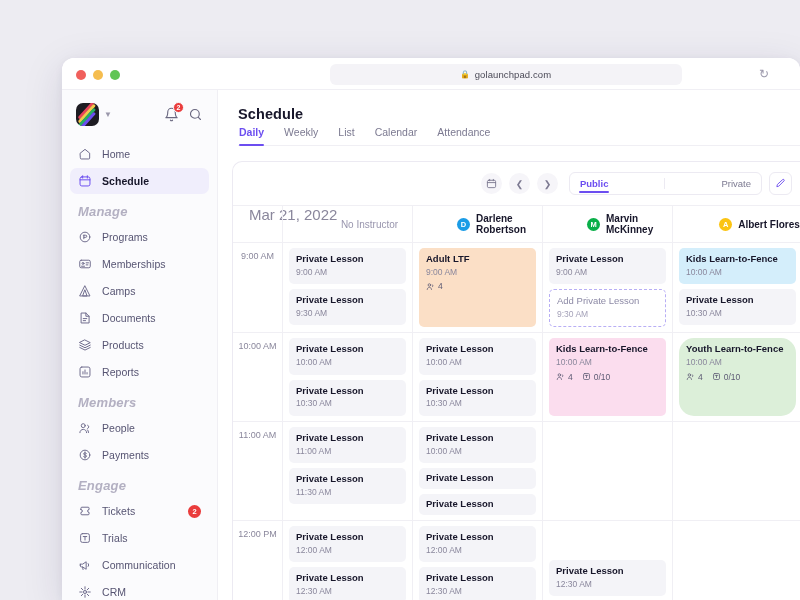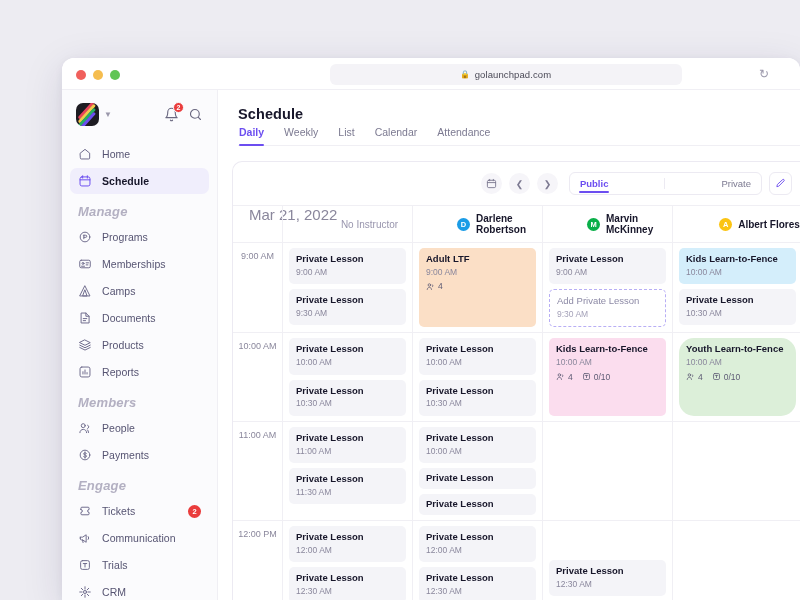--- a/index.html
+++ b/index.html
@@ -368,34 +368,34 @@
               <svg class="ico-svg" viewBox="0 0 24 24" width="14" height="14" fill="none" stroke="currentColor" stroke-width="1.7" stroke-linecap="round" stroke-linejoin="round">
                 <path d="M5 9.5V7.2A1.7 1.7 0 0 1 6.7 5.5h10.6A1.7 1.7 0 0 1 19 7.2v2.3a2.5 2.5 0 0 0 0 5v2.3a1.7 1.7 0 0 1-1.7 1.7H6.7A1.7 1.7 0 0 1 5 16.8v-2.3a2.5 2.5 0 0 0 0-5z"></path>
               </svg>
             </span>
             <span class="nav-label">Tickets</span>
             <span class="nav-badge">2</span>
           </div>
           <div class="nav-item">
             <span class="nav-ico">
               <svg class="ico-svg" viewBox="0 0 24 24" width="14" height="14" fill="none" stroke="currentColor" stroke-width="1.7" stroke-linecap="round" stroke-linejoin="round">
+                <rect x="4.5" y="4.5" width="15" height="15" rx="3"></rect>
+                <path d="M9 9.5h6M12 9.5v6"></path>
+              </svg>
+            </span>
+            <span class="nav-label">Trials</span>
+          </div>
+          <div class="nav-item">
+            <span class="nav-ico">
+              <svg class="ico-svg" viewBox="0 0 24 24" width="14" height="14" fill="none" stroke="currentColor" stroke-width="1.7" stroke-linecap="round" stroke-linejoin="round">
                 <path d="M4 10.5v3a1.8 1.8 0 0 0 1.8 1.8H8l6 4V6.5l-6 4H5.8A1.8 1.8 0 0 0 4 12.3z"></path>
                 <path d="M17.5 9.5a3.7 3.7 0 0 1 0 5M7.8 15.5l.9 4.3"></path>
               </svg>
             </span>
             <span class="nav-label">Communication</span>
-          </div>
-          <div class="nav-item">
-            <span class="nav-ico">
-              <svg class="ico-svg" viewBox="0 0 24 24" width="14" height="14" fill="none" stroke="currentColor" stroke-width="1.7" stroke-linecap="round" stroke-linejoin="round">
-                <rect x="4.5" y="4.5" width="15" height="15" rx="3"></rect>
-                <path d="M9 9.5h6M12 9.5v6"></path>
-              </svg>
-            </span>
-            <span class="nav-label">Trials</span>
           </div>
           <div class="nav-item">
             <span class="nav-ico">
               <svg class="ico-svg" viewBox="0 0 24 24" width="14" height="14" fill="none" stroke="currentColor" stroke-width="1.7" stroke-linecap="round" stroke-linejoin="round">
                 <circle cx="12" cy="12" r="2.6"></circle>
                 <path d="M12 3v4M12 17v4M3 12h4M17 12h4M5.6 5.6l2.8 2.8M15.6 15.6l2.8 2.8M18.4 5.6l-2.8 2.8M8.4 15.6l-2.8 2.8"></path>
               </svg>
             </span>
             <span class="nav-label">CRM</span>
           </div>

